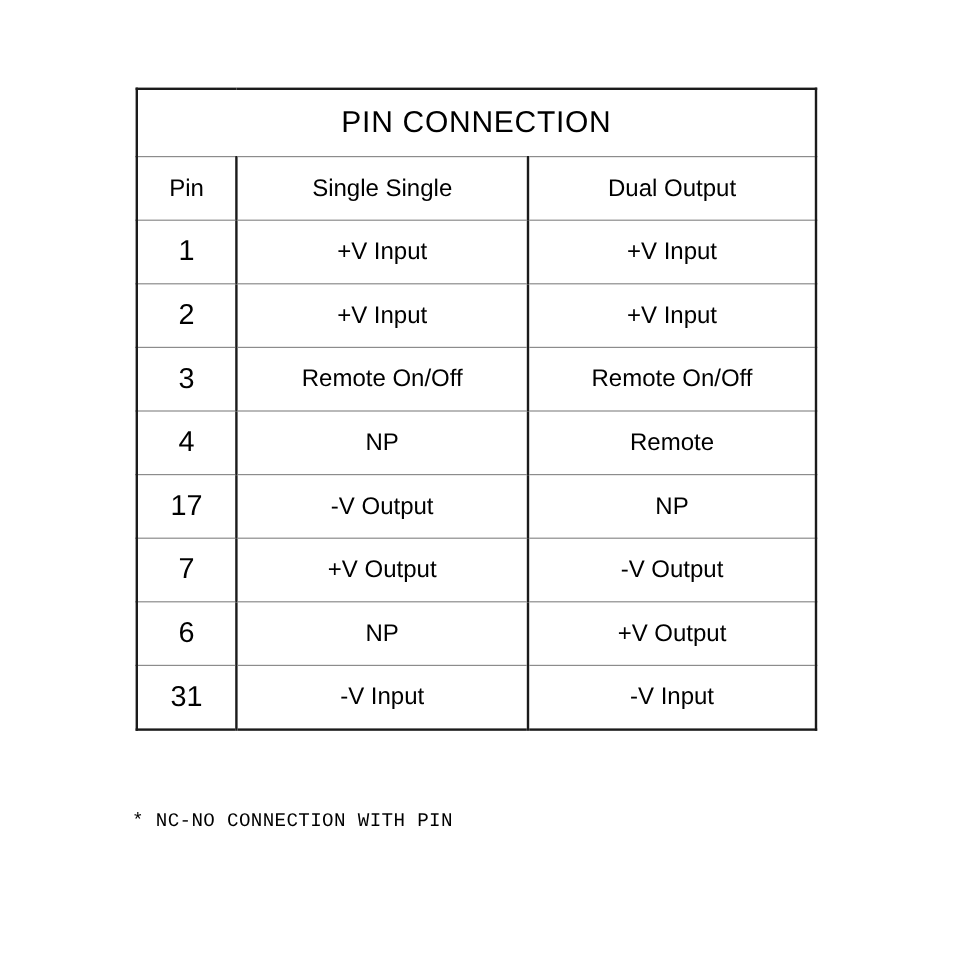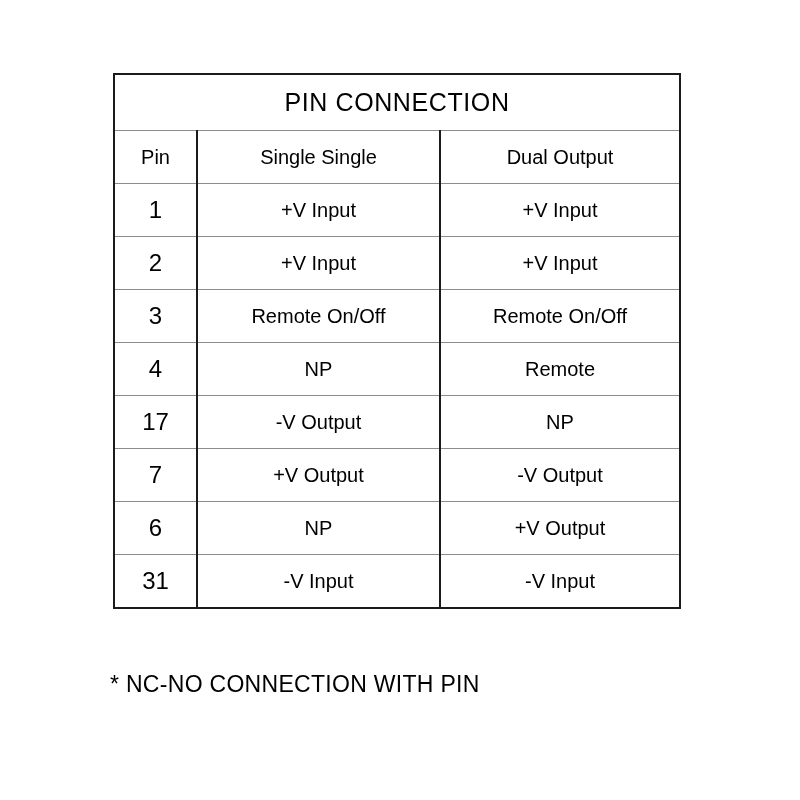--- a/index.html
+++ b/index.html
@@ -71,25 +71,26 @@
   tr.last-row td { border-bottom: none; }
 
   
   #footnotes {
     position: absolute;
     left: 110px;
     top: 668px;
     width: 620px;
   }
   .footnote {
-    font-size: 23px;
+    font-size: 16px;
     line-height: 33px;
     letter-spacing: 0.3px;
     color: #000000;
     white-space: nowrap;
+    font-family: Liberation Mono, monospace;
   }
 </style>
 </head>
 <body>
 
 <div id="sheet">
 
   <table id="pin-table">
     <colgroup>
       <col class="c-pin">

